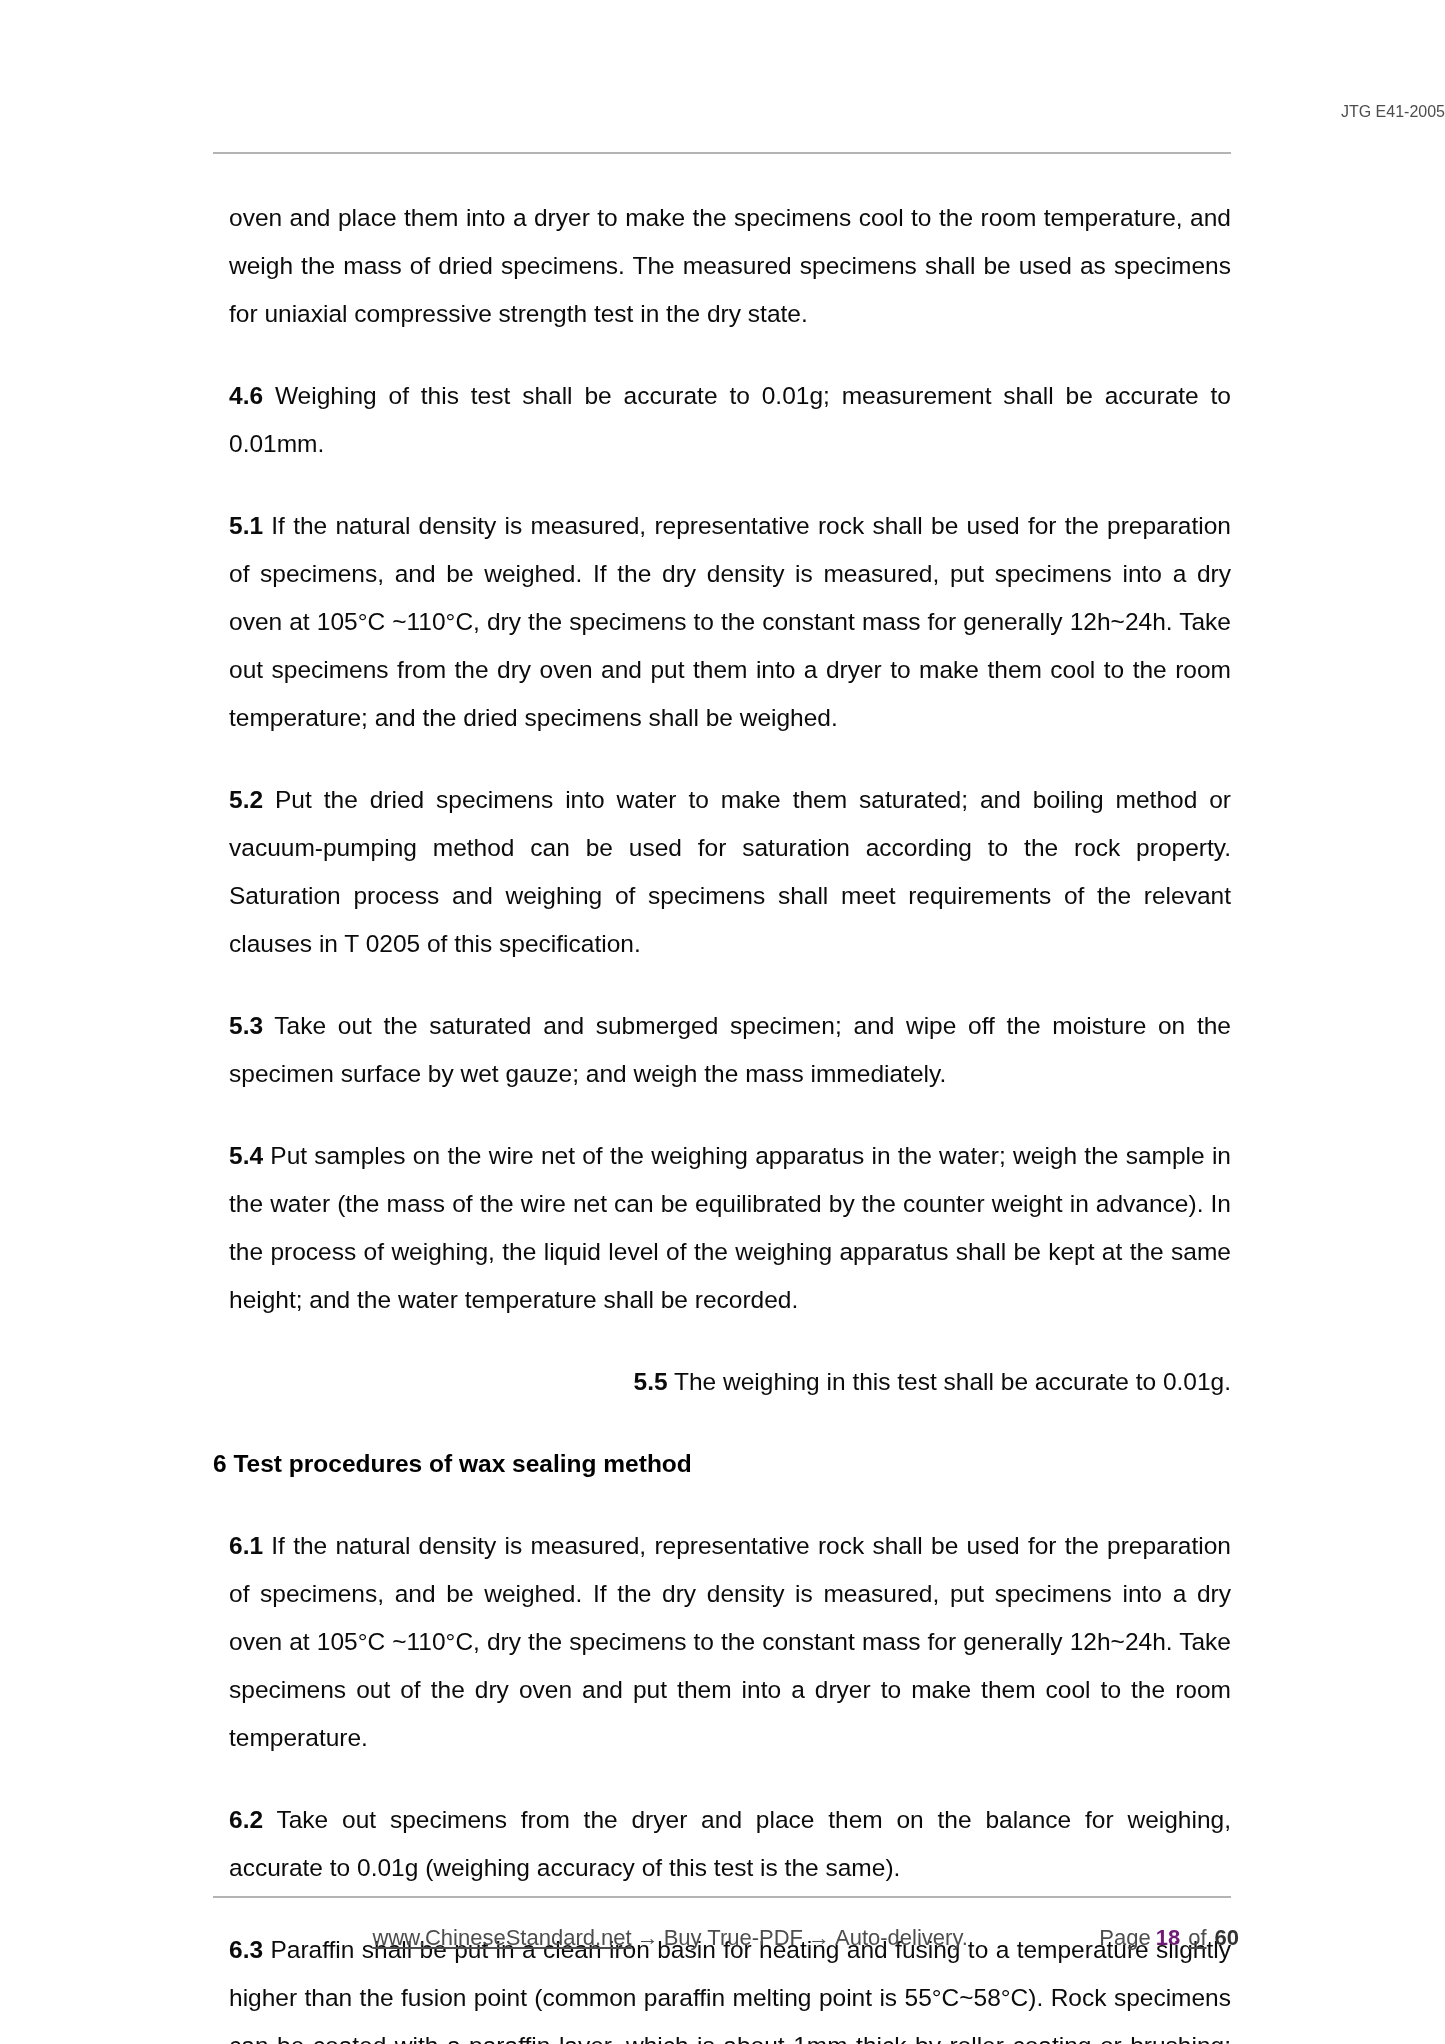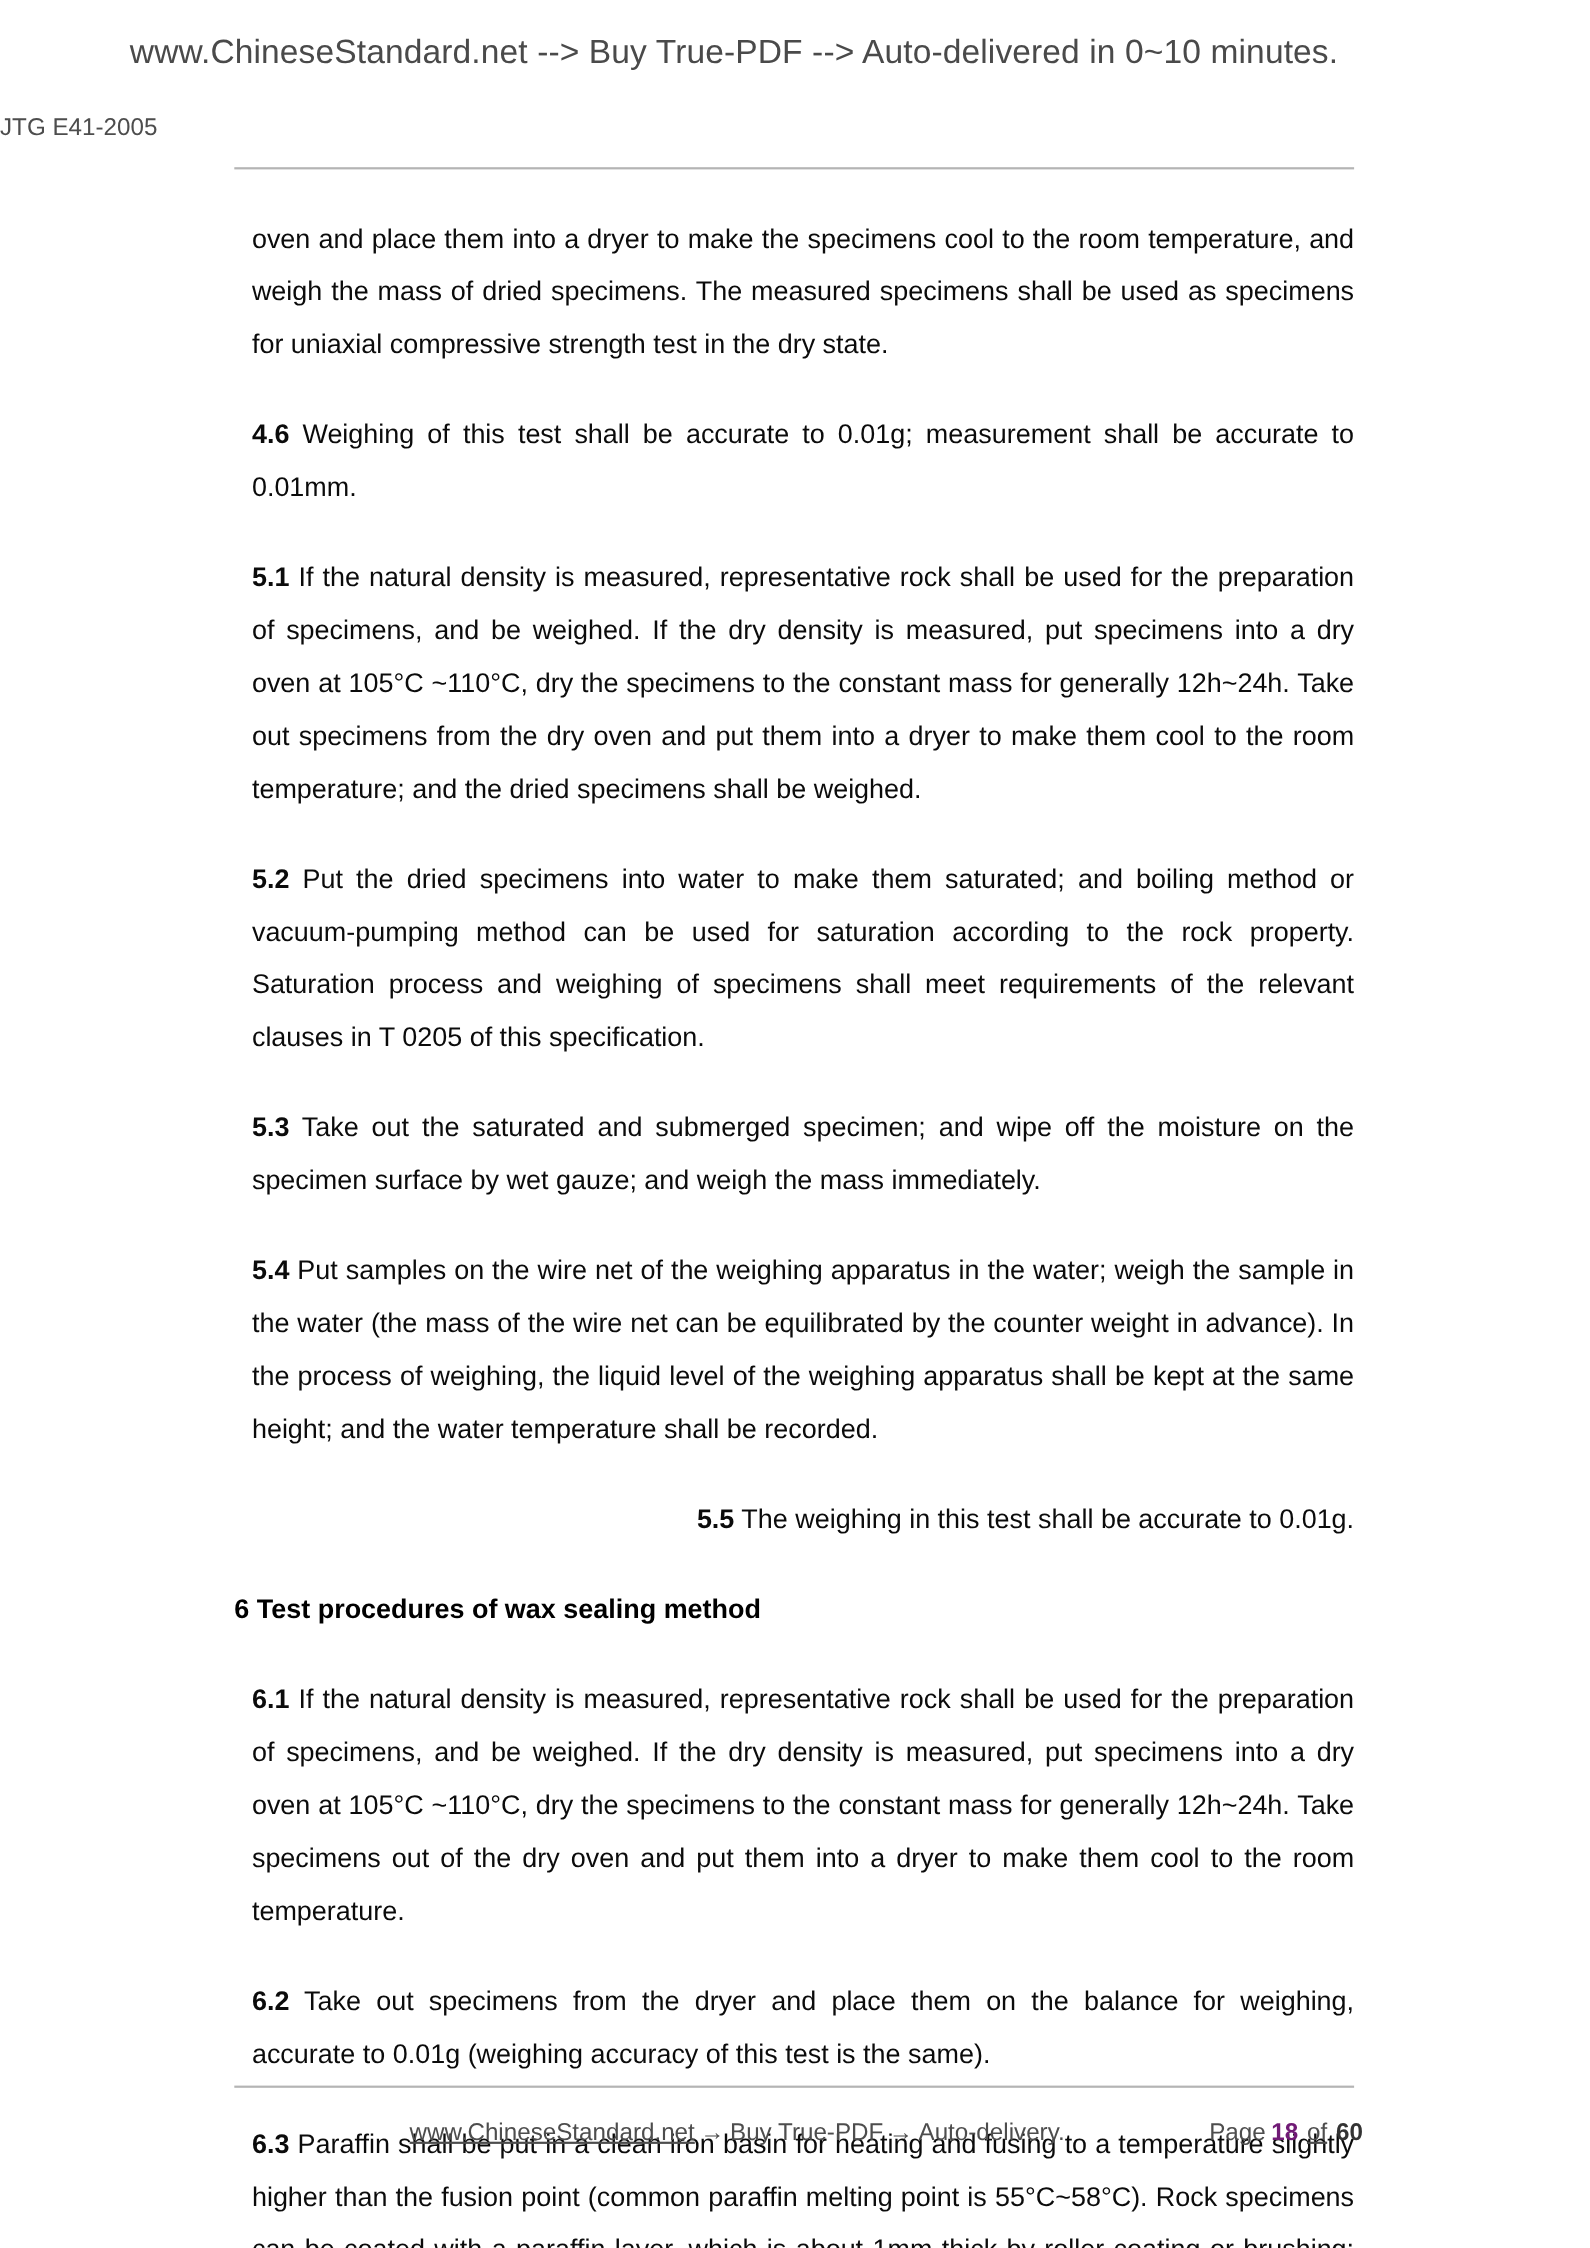--- a/index.html
+++ b/index.html
@@ -35,22 +35,22 @@
     letter-spacing: 0.1px;
     white-space: nowrap;
   }
 
   
   .std-code {
     position: absolute;
     top: 103px;
     left: 0;
     width: 100%;
-    text-align: left;
-    font-size: 22px;
+    text-align: right;
+    font-size: 16px;
     color: #4d4d4d;
   }
 
   
   .rule {
     position: absolute;
     left: 213px;
     width: 1018px;
     height: 2px;
     background: #b4b4b4;
@@ -133,21 +133,20 @@
     font-weight: bold;
     color: #333;
     padding-left: 5px;
   }
 </style>
 </head>
 <body>
 
 <div class="page">
 
-  <div class="promo-header">www.ChineseStandard.net --&gt; Buy True-PDF --&gt; Auto-delivered in 0~10 minutes.</div>
 
   <div class="std-code">JTG E41-2005</div>
 
   <div class="rule rule-top"></div>
 
   <div class="content">
 
     <p class="para">
       <span>oven and place them into a dryer to make the specimens cool to the room temperature, and weigh the mass of dried specimens. The measured specimens shall be used as specimens for uniaxial compressive strength test in the dry state.</span>
     </p>

